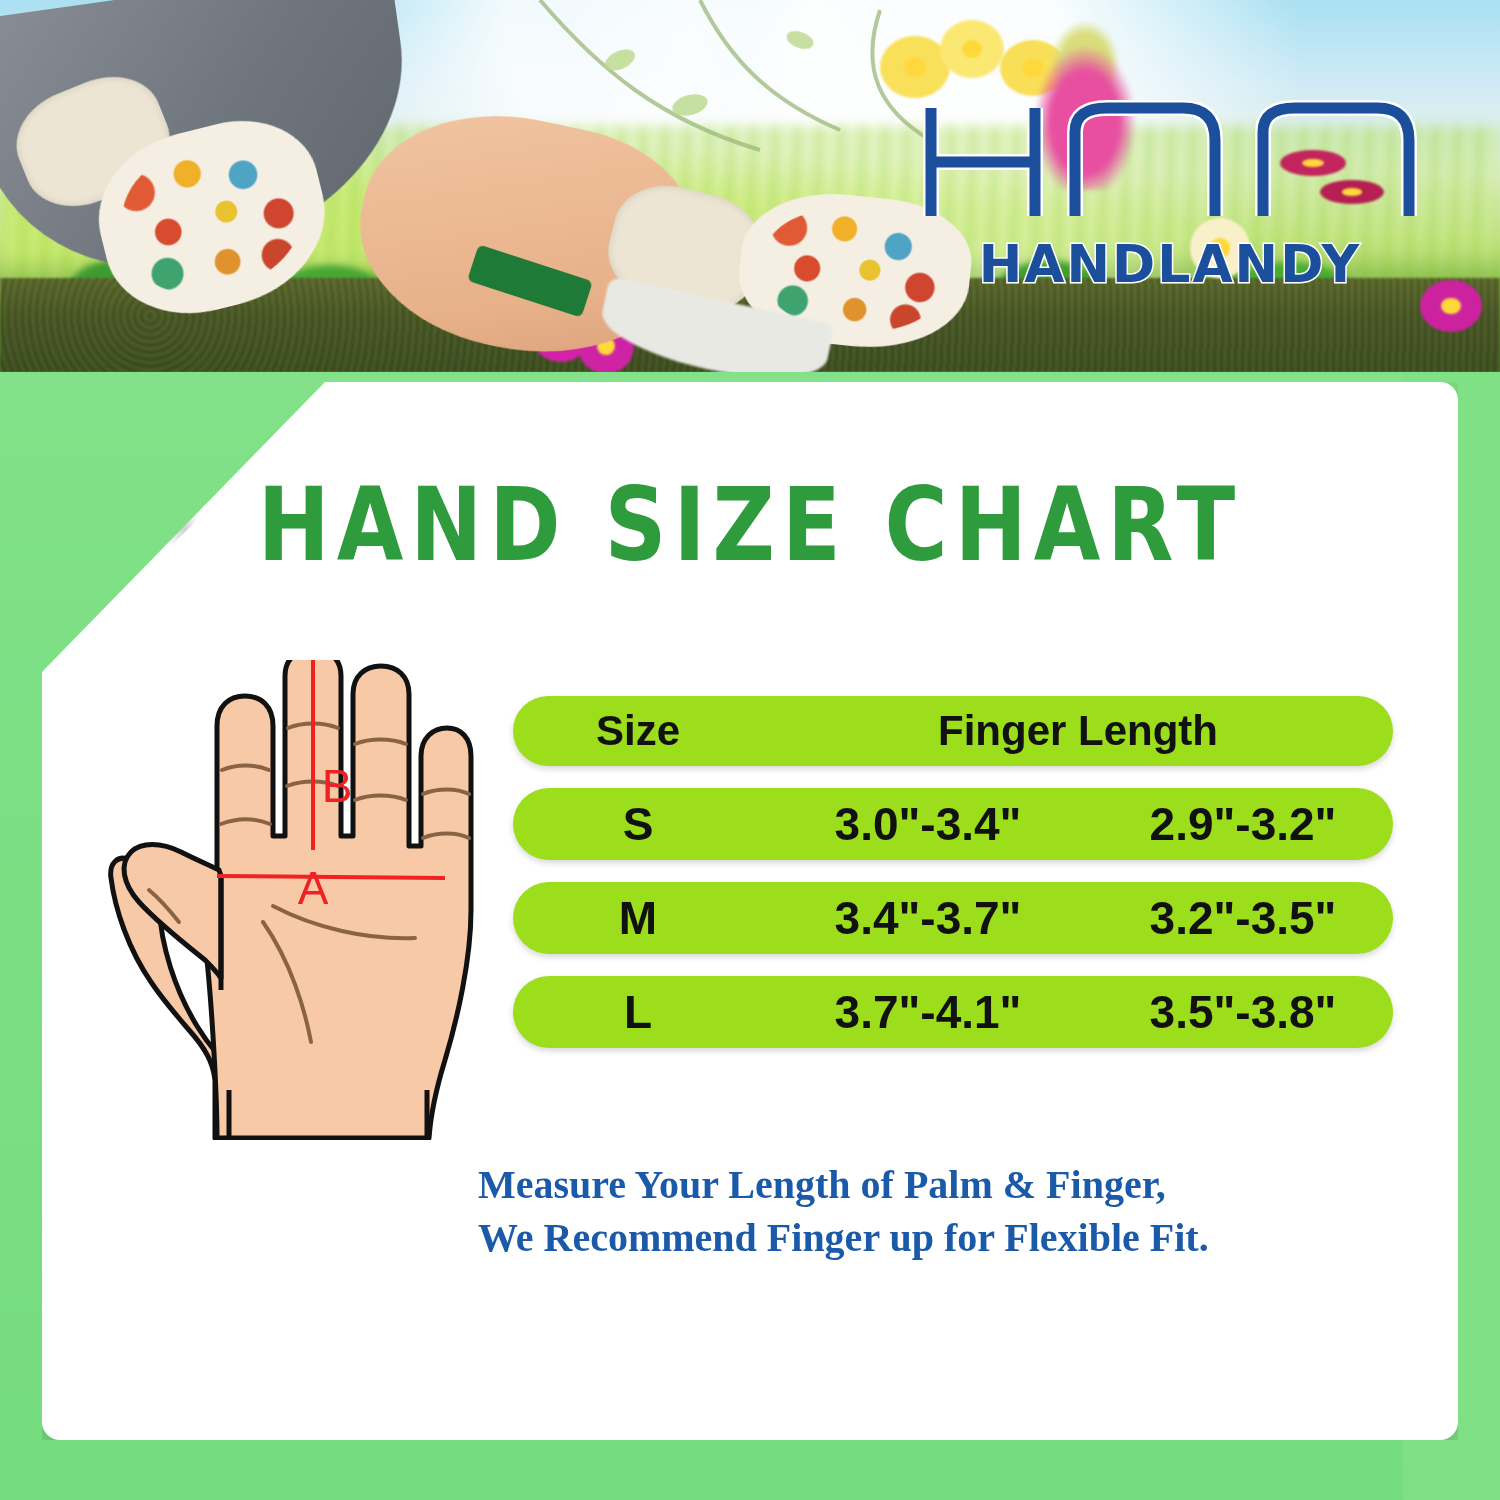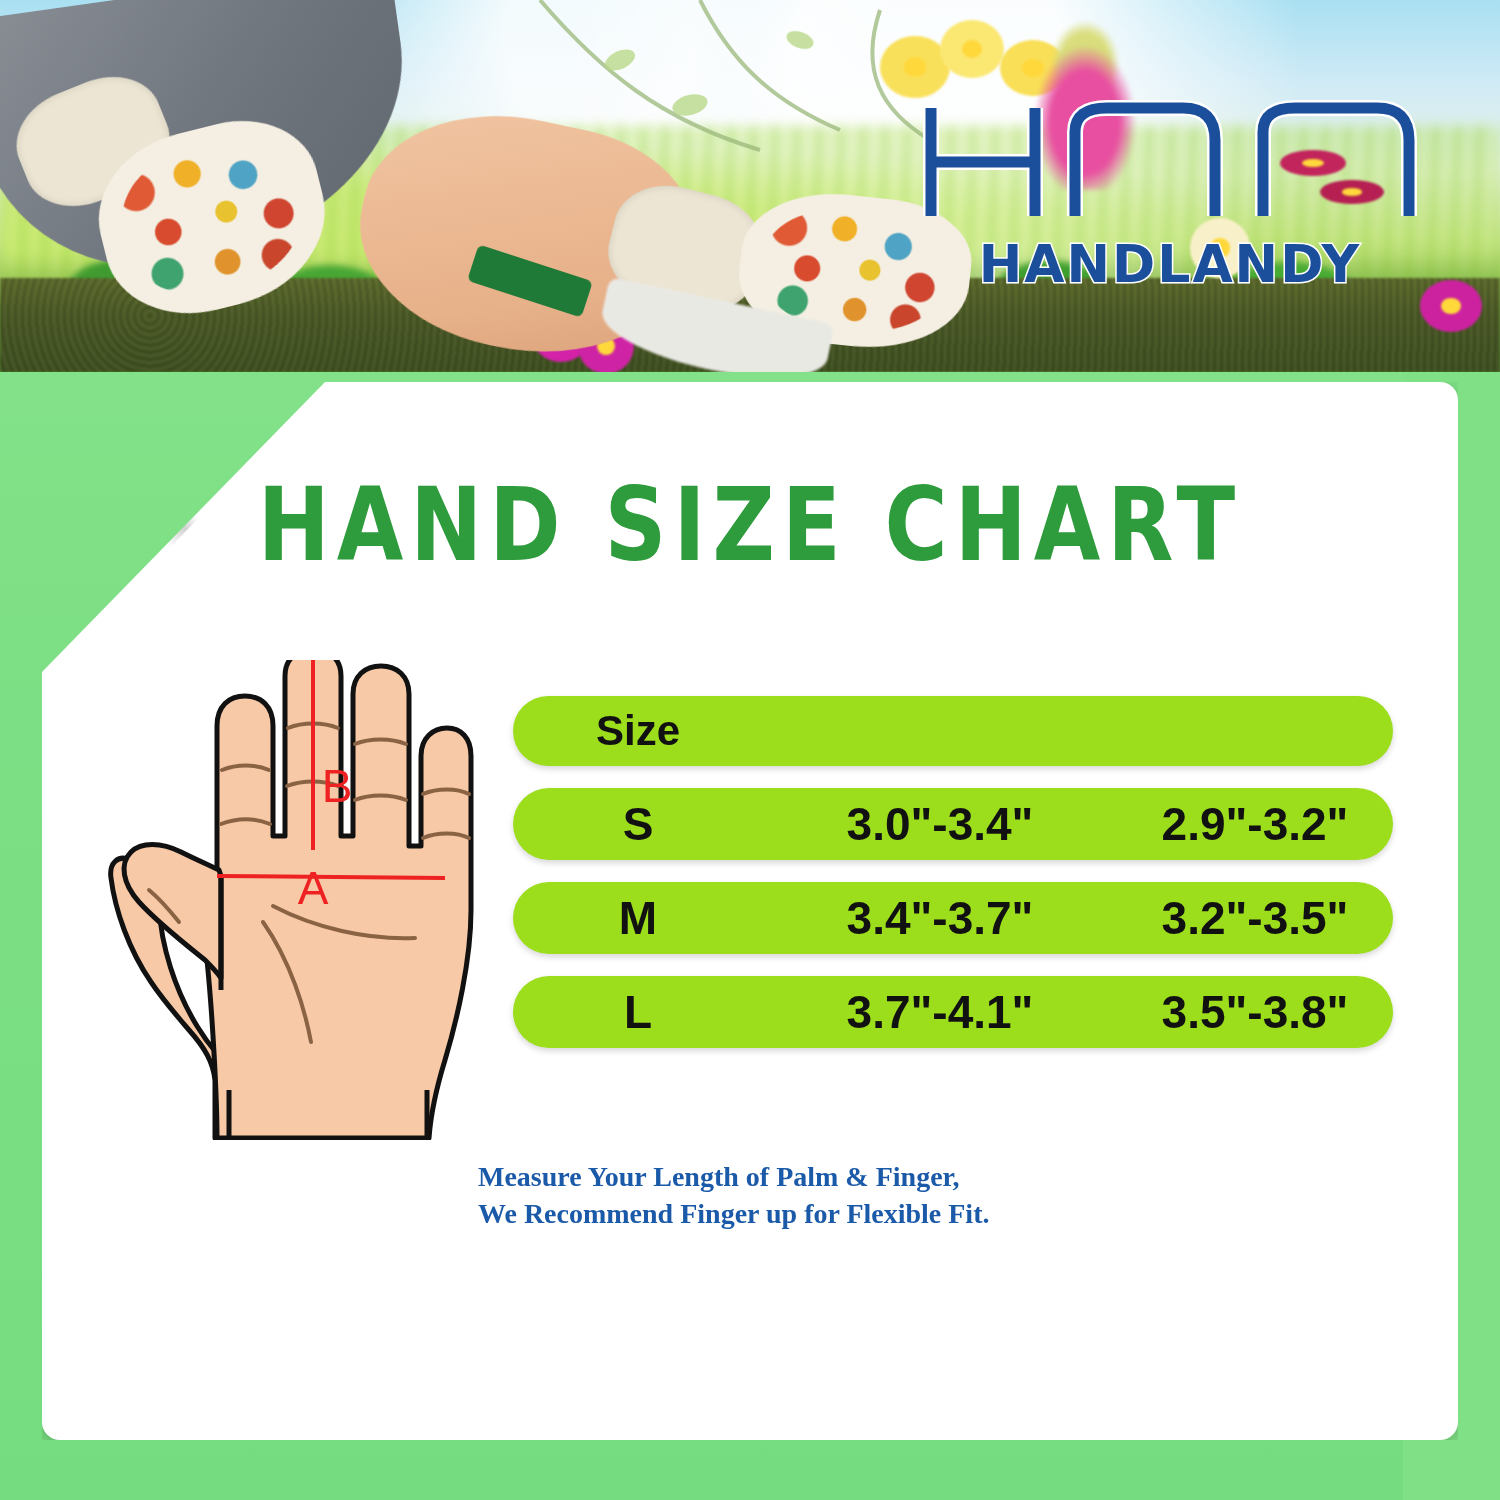--- a/index.html
+++ b/index.html
@@ -91,33 +91,33 @@
          font-family:"DejaVu Sans", sans-serif;
          transform:scaleY(1.18);transform-origin:center top;}
 
   
   .hand{position:absolute;left:105px;top:660px;width:390px;height:480px;}
 
   
   .table{position:absolute;left:513px;top:696px;width:880px;}
   .row{display:flex;align-items:center;height:72px;margin-bottom:22px;
        background:#9cdd1c;border-radius:36px;
-       box-shadow:0 3px 6px rgba(0,0,0,.16);gap:12px;}
+       box-shadow:0 3px 6px rgba(0,0,0,.16);}
   .row.head{height:70px;}
   .c0{flex:0 0 250px;text-align:center;}
   .c1{flex:0 0 330px;text-align:center;}
   .c2{flex:1 1 auto;text-align:center;}
   .row.head span{font-size:42px;font-weight:700;color:#111;
        font-family:"Liberation Sans", sans-serif;}
   .row.body span{font-size:46px;font-weight:700;color:#111;
        font-family:"Liberation Sans", sans-serif;}
 
   
   .note{position:absolute;left:478px;top:1158px;width:980px;
-        color:#1b5aa8;font-weight:700;font-size:28px;line-height:1.33;
+        color:#1b5aa8;font-weight:700;font-size:40px;line-height:1.33;
         font-family:"Liberation Serif", serif;}
   .note div{white-space:nowrap;}
 
   
   .logo{position:absolute;left:915px;top:92px;width:510px;height:200px;}
   .logoword{position:absolute;left:0;top:142px;width:510px;text-align:center;
         font-size:52px;font-weight:900;letter-spacing:2px;color:#1b4f9c;
         font-family:"DejaVu Sans", sans-serif;
         -webkit-text-stroke:3px #ffffff;paint-order:stroke fill;}
 </style>
@@ -295,20 +295,23 @@
       <text x="232" y="142" fill="#ee2222" font-size="46" font-family="Liberation Sans, sans-serif" text-anchor="middle">B</text>
     </svg>
   </div>
 
   <div class="table">
 
     <div class="row head">
       <div class="c0">
         <span>Size</span>
       </div>
+      <div class="c2">
+        <span>Finger Length</span>
+      </div>
     </div>
 
     <div class="row body">
       <div class="c0">
         <span>S</span>
       </div>
       <div class="c1">
         <span>3.0"-3.4"</span>
       </div>
       <div class="c2">

